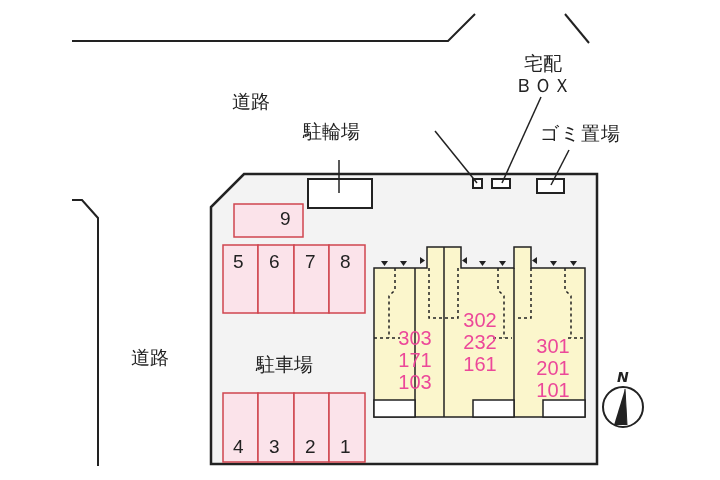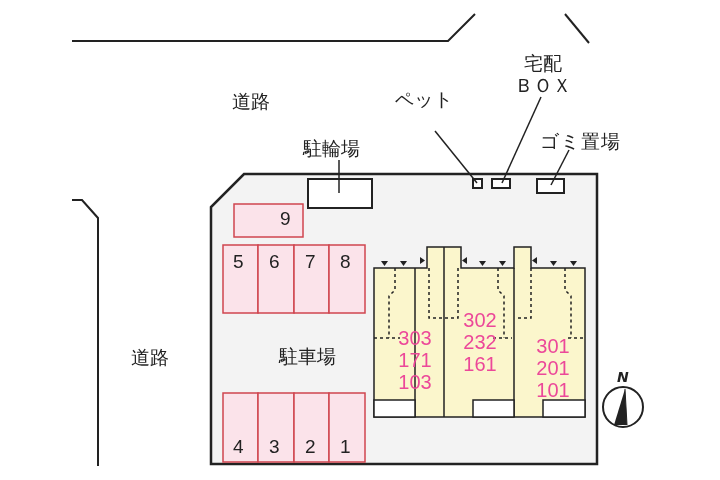--- a/index.html
+++ b/index.html
@@ -82,30 +82,29 @@
 
   <g>
     <circle cx="623" cy="407" r="20" fill="#fff" stroke="#222" stroke-width="2"></circle>
     <polygon points="625,389 614,425 627,425" fill="#222"></polygon>
     <line x1="625" y1="389" x2="627" y2="425" stroke="#222" stroke-width="1"></line>
   </g>
 </svg>
 
 <div class="label" style="left:232px;top:90px;">道路</div>
 <div class="label" style="left:131px;top:346px;">道路</div>
-<div class="label" style="left:303px;top:137px;">駐輪場</div>
+<div class="label" style="left:303px;top:120px;">駐輪場</div>
 <div class="label center" style="left:374px;top:88px;width:100px;">
-  <div>ペット</div>
 </div>
 <div class="label center" style="left:498px;top:52px;width:90px;">
   <div>宅配</div>
   <div>ＢＯＸ</div>
 </div>
-<div class="label" style="left:540px;top:130px;letter-spacing:1px;">ゴミ置場</div>
-<div class="label" style="left:256px;top:345px;margin-left:23px;">駐車場</div>
+<div class="label" style="left:540px;top:122px;letter-spacing:1px;">ゴミ置場</div>
+<div class="label" style="left:256px;top:353px;">駐車場</div>
 <div class="label" style="left:617px;top:366px;font-size:14px;font-weight:bold;font-style:italic;">N</div>
 
 <div class="pnum" style="left:280px;top:208px;">9</div>
 <div class="pnum" style="left:233px;top:251px;">5</div>
 <div class="pnum" style="left:269px;top:251px;">6</div>
 <div class="pnum" style="left:305px;top:251px;">7</div>
 <div class="pnum" style="left:340px;top:251px;">8</div>
 <div class="pnum" style="left:233px;top:436px;">4</div>
 <div class="pnum" style="left:269px;top:436px;">3</div>
 <div class="pnum" style="left:305px;top:436px;">2</div>

